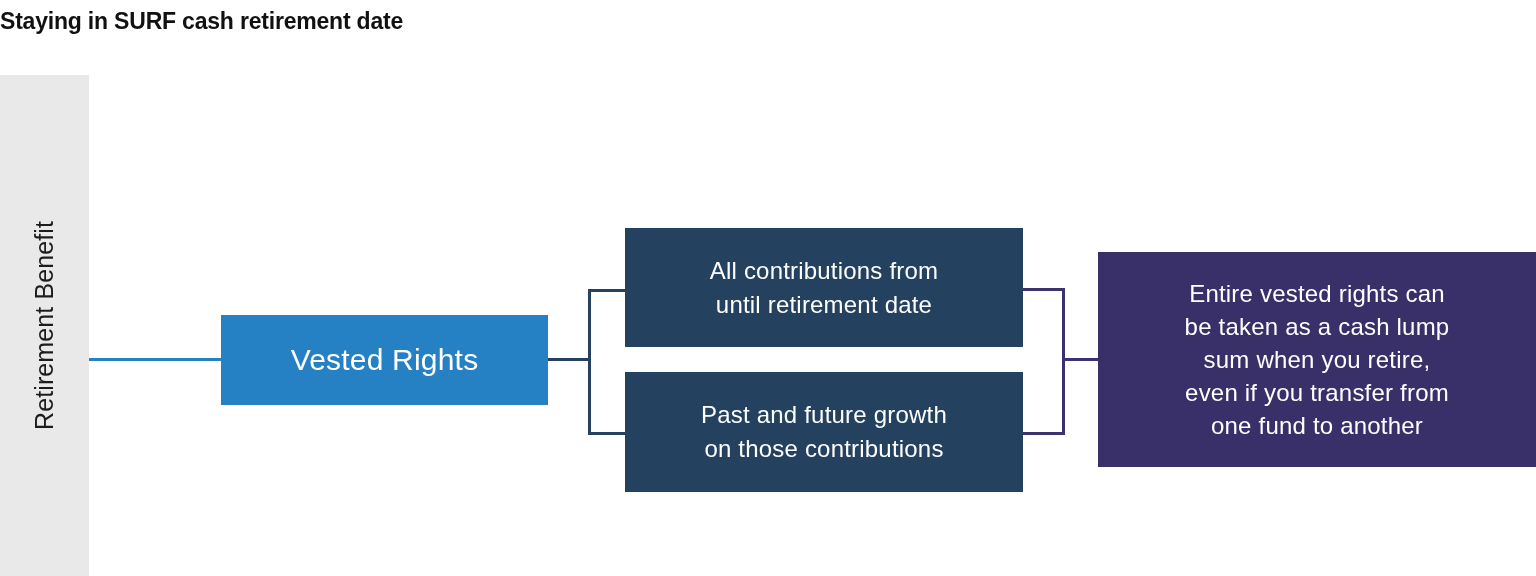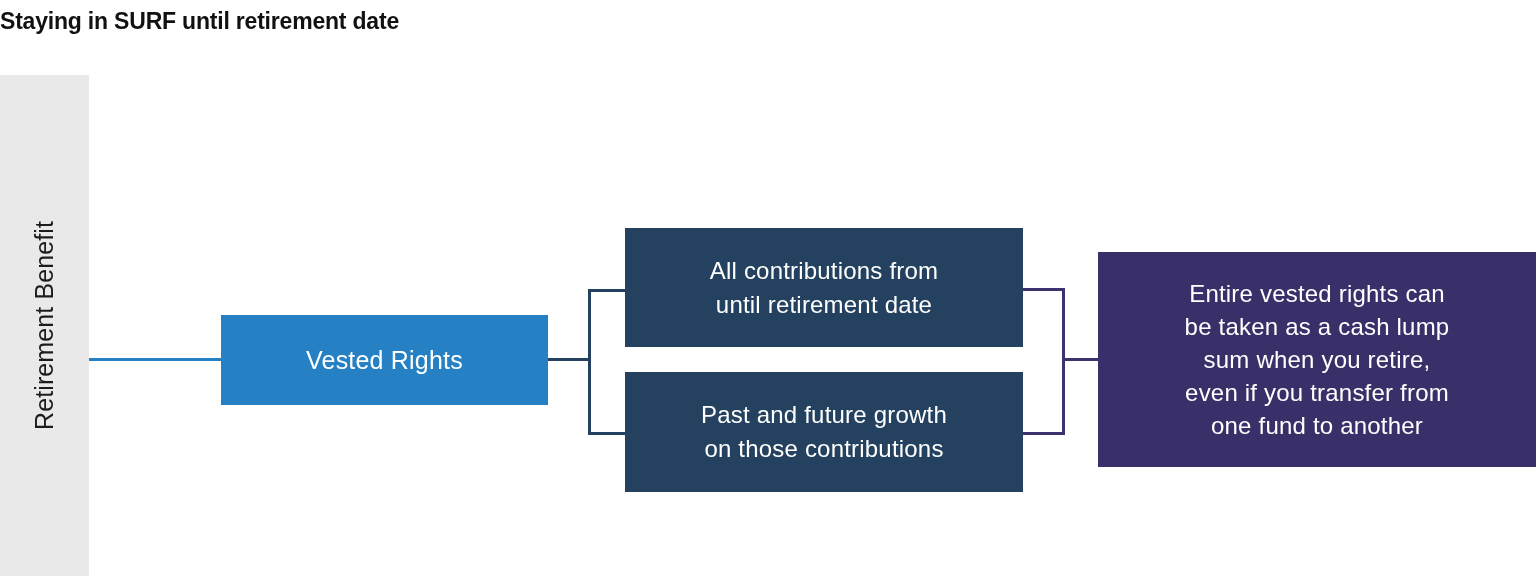--- a/index.html
+++ b/index.html
@@ -76,21 +76,21 @@
   }
 
   #node-vested-rights {
     left: 221px;
     top: 315px;
     width: 327px;
     height: 90px;
     background: #2581c4;
   }
   #node-vested-rights .node-text {
-    font-size: 25px;
+    font-size: 30px;
     line-height: 32px;
     letter-spacing: 0.2px;
   }
 
   #node-contributions {
     left: 625px;
     top: 228px;
     width: 398px;
     height: 119px;
     background: #24425f;
@@ -193,21 +193,21 @@
     left: 1062px;
     top: 358px;
     width: 38px;
   }
 </style>
 </head>
 <body>
 
 <div id="canvas">
 
-  <div id="chart-title">Staying in SURF until retirement date</div>
+  <div id="chart-title">Staying in SURF cash retirement date</div>
 
   <div id="category-band">
     <div id="category-label">Retirement Benefit</div>
   </div>
 
   <div class="connector h-line blue-line" id="conn-band-to-vested"></div>
 
   <div class="connector h-line navy-line" id="conn-vested-to-bracket"></div>
   <div class="connector v-line navy-line" id="bracket-left-vertical"></div>
   <div class="connector h-line navy-line" id="bracket-left-top-arm"></div>

